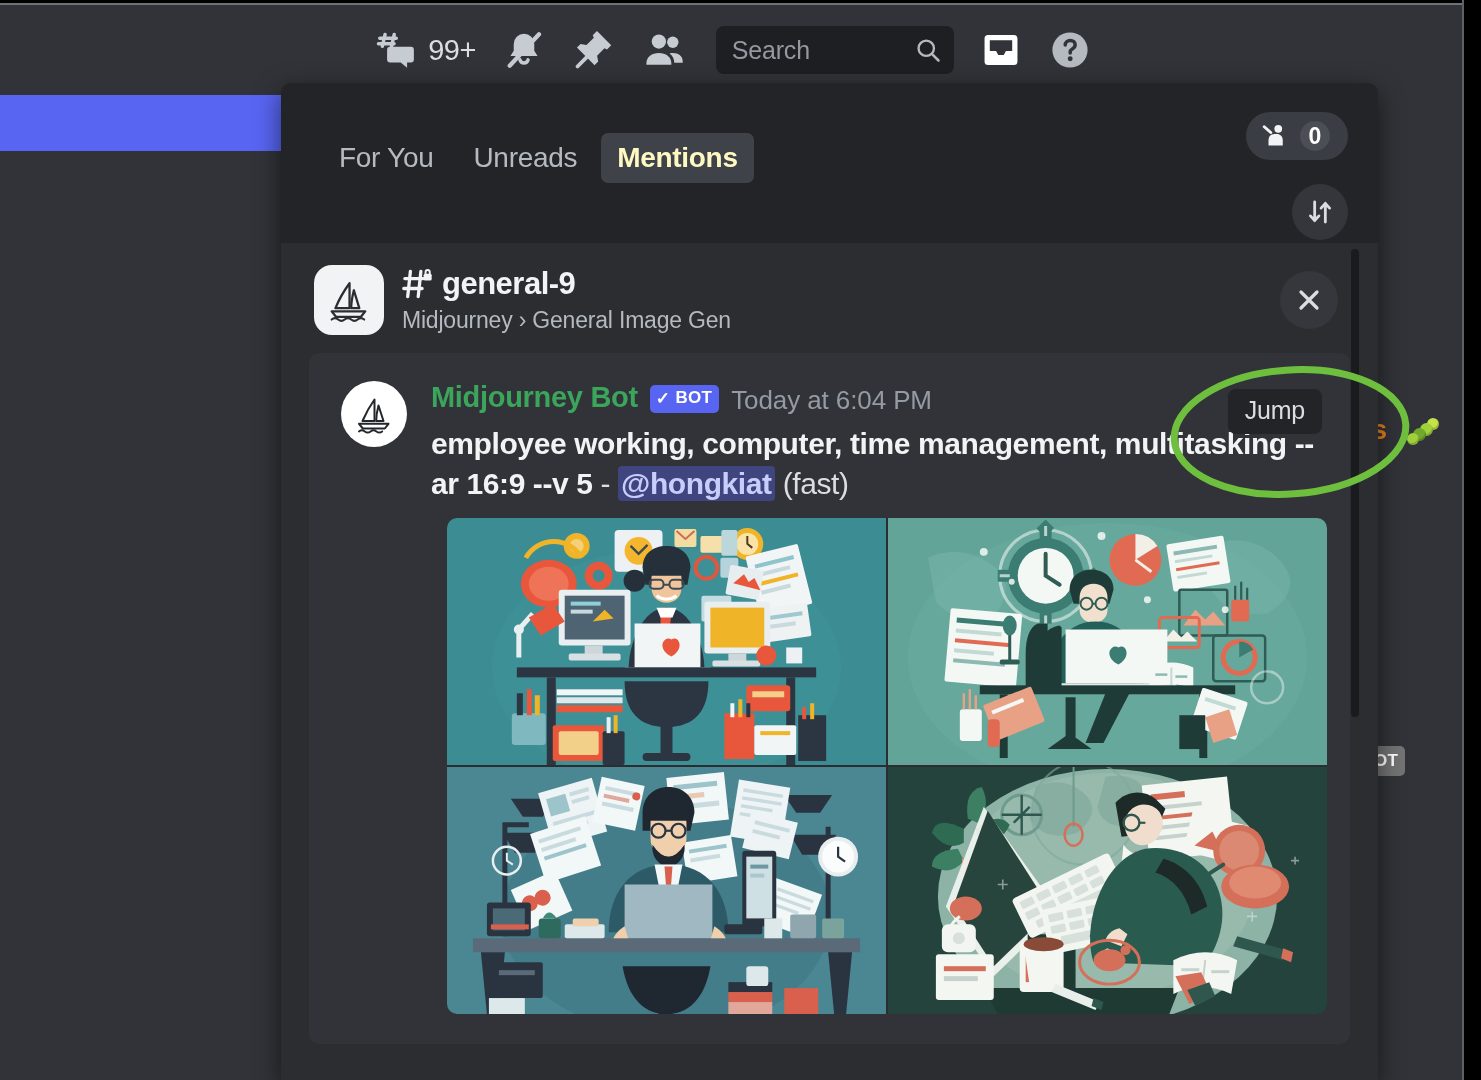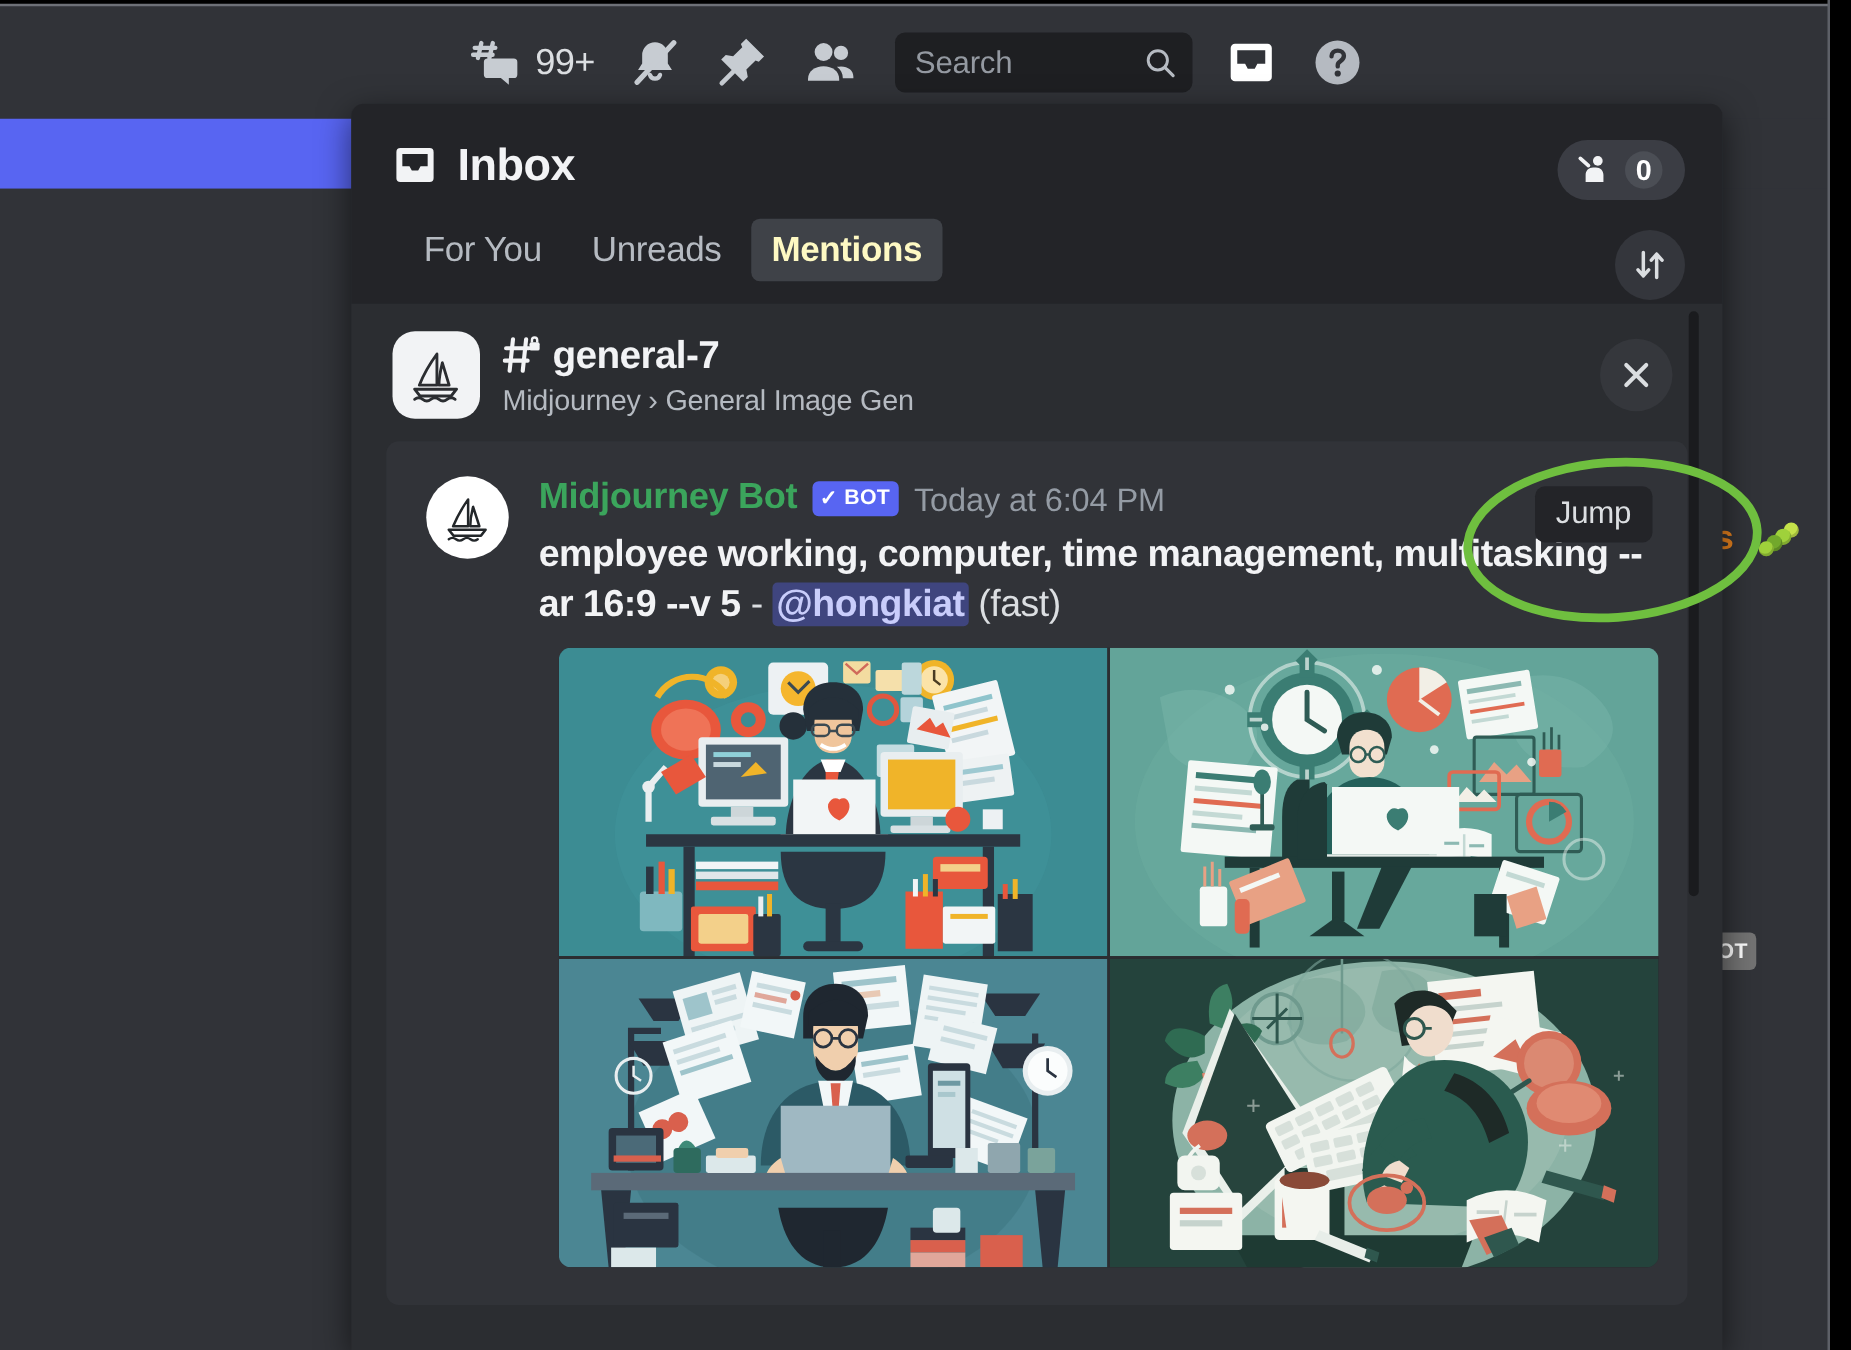--- a/index.html
+++ b/index.html
@@ -457,29 +457,20 @@
           <path d="M9.4 9.3c0-1.5 1.2-2.5 2.7-2.5 1.6 0 2.7 1 2.7 2.3 0 1.2-.7 1.8-1.6 2.4-.8.5-1.1.9-1.1 1.7v.5" stroke="#313338" stroke-width="1.9" stroke-linecap="round" fill="none"></path>
           <circle cx="12.1" cy="16.8" r="1.35" fill="#313338"></circle>
         </svg>
       </span>
     </div>
   </div>
 
   <div class="inbox-panel">
 
     <div class="panel-header">
-      <div class="panel-title-row">
-        <span class="icon-wrap">
-          <svg width="38" height="38" viewBox="0 0 24 24" fill="none">
-            <rect x="2.6" y="3.4" width="18.8" height="17.2" rx="2" fill="#f2f3f5"></rect>
-            <path d="M5.6 6.4h12.8v6.2h-3.6l-1.2 2.2h-3.2l-1.2-2.2H5.6V6.4z" fill="#232428"></path>
-          </svg>
-        </span>
-        <span class="panel-title">Inbox</span>
-      </div>
 
       <div class="panel-tabs">
         <div class="tab">For You</div>
         <div class="tab">Unreads</div>
         <div class="tab active">Mentions</div>
       </div>
 
       <div class="hand-pill">
         <span class="icon-wrap">
           <svg width="30" height="30" viewBox="0 0 24 24" fill="none">
@@ -514,21 +505,21 @@
         <div>
           <div class="channel-name">
             <span class="icon-wrap">
               <svg width="36" height="36" viewBox="0 0 24 24" fill="none" style="margin-right:2px;">
                 <path d="M5.6 3.6L3.8 20.4M12.6 3.6L10.8 20.4" stroke="#f2f3f5" stroke-width="2.2" stroke-linecap="round"></path>
                 <path d="M1.9 8.4H14.1M1.2 15H13.4" stroke="#f2f3f5" stroke-width="2.2" stroke-linecap="round"></path>
                 <rect x="14.4" y="5.2" width="5.4" height="4.4" rx="1" fill="#f2f3f5"></rect>
                 <path d="M15.7 5.3V4.1a1.4 1.4 0 0 1 2.8 0v1.2" stroke="#f2f3f5" stroke-width="1.3" fill="none"></path>
               </svg>
             </span>
-            <span>general-7</span>
+            <span>general-9</span>
           </div>
           <div class="channel-breadcrumb">Midjourney › General Image Gen</div>
         </div>
 
         <div class="close-btn">
           <svg width="30" height="30" viewBox="0 0 24 24" fill="none">
             <path d="M5.6 5.6L18.4 18.4M18.4 5.6L5.6 18.4" stroke="#dbdee1" stroke-width="2.6" stroke-linecap="round"></path>
           </svg>
         </div>
       </div>

